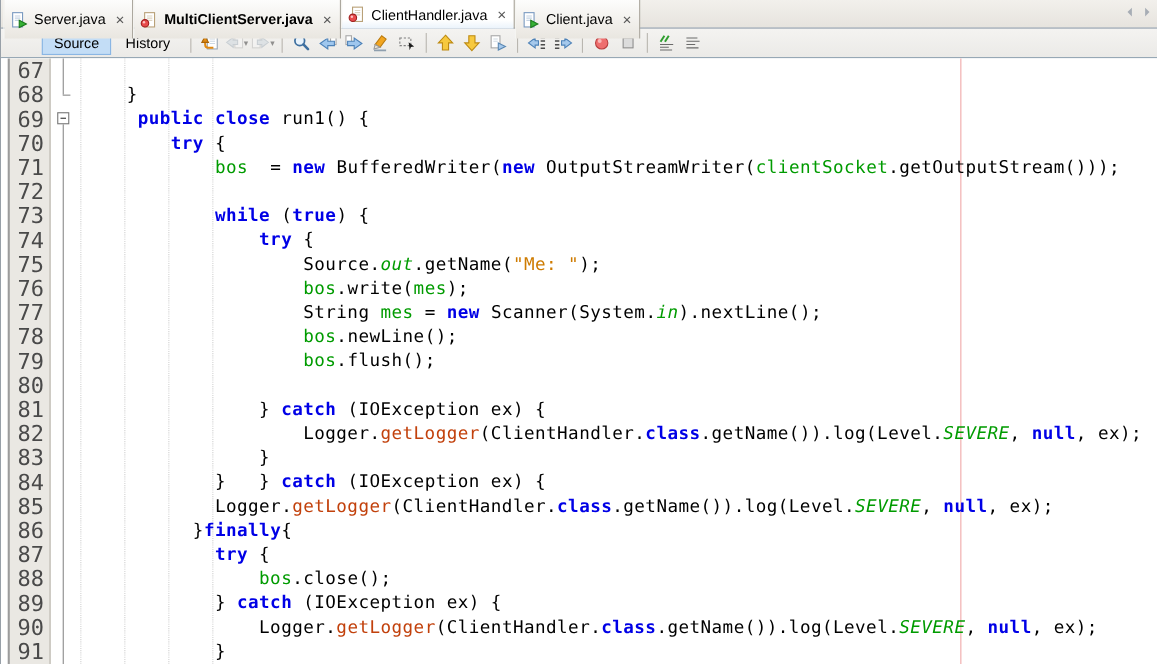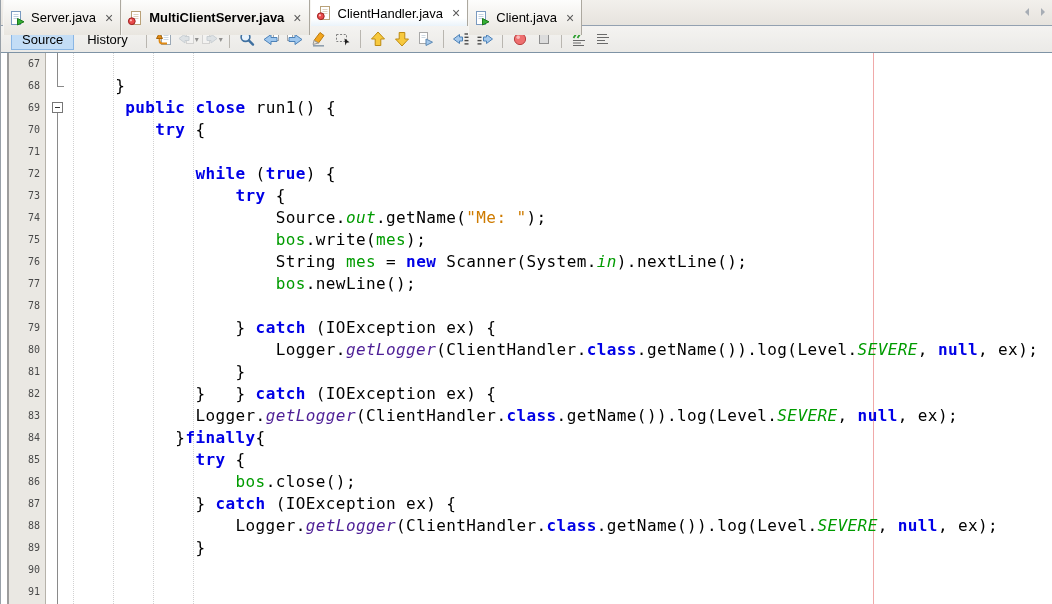--- a/index.html
+++ b/index.html
@@ -14,47 +14,47 @@
   .tab.sel{height:26px;background:linear-gradient(#ffffff 70%,#eaf3fb);z-index:2;}
   .tlabel{padding:0 2px;}
   .tlabel.mod{font-weight:bold;}
   .tclose{color:#5a5a5a;font-size:14px;line-height:14px;margin-left:3px;cursor:pointer;}
   .ticon{display:flex;align-items:center;}
   .tab-scroll{position:absolute;right:4px;top:0;height:25px;display:flex;align-items:center;gap:6px;}
 
   
   .toolbar{height:26px;flex:0 0 26px;background:linear-gradient(#f4f3f1,#ebeae7);border-bottom:1px solid #7e93a5;display:flex;align-items:center;padding-left:10px;}
   .tb-btn{font-family:"Liberation Sans",sans-serif;font-size:13px;color:#000;padding:2px 10px;margin-right:2px;background:transparent;border:1px solid transparent;cursor:pointer;}
-  .tb-btn.active{background:#c3ddf6;border:1px solid #8ab6e4;}
+  .tb-btn.active{background:#c3ddf6;border:1px solid #8ab6e4;margin-left:27px;}
   .tb-sep{width:1px;height:18px;background:#b9b6b0;margin:0 5px;flex:0 0 1px;}
   #tbIcons{display:contents;}
   .tb-icon{width:24px;height:22px;display:flex;align-items:center;justify-content:center;cursor:pointer;}
   .tb-icon.dim{opacity:.5;}
   .caret{font-size:8px;color:#333;margin-left:0px;}
 
   
   .editor{flex:1;display:flex;background:#fff;position:relative;overflow:hidden;}
   .edge{width:6px;background:#fff;border-right:2px solid #9c9c9c;flex:0 0 6px;}
-  .gutter{width:36px;flex:0 0 36px;background:#eae8e3;border-right:1px solid #b6b2aa;font-family:"DejaVu Sans Mono",monospace;font-size:10px;color:#4a4a4a;text-align:right;}
+  .gutter{width:36px;flex:0 0 36px;background:#eae8e3;border-right:1px solid #b6b2aa;font-family:"DejaVu Sans Mono",monospace;font-size:20px;color:#4a4a4a;text-align:right;}
   .ln{height:22px;line-height:22px;padding-right:5px;}
   .code-pane{position:relative;flex:1;font-family:"DejaVu Sans Mono",monospace;font-size:16px;letter-spacing:0.4px;}
   .guide{position:absolute;top:0;bottom:0;width:0;border-left:1px dotted #d2d2d2;}
   .margin-line{position:absolute;left:827px;top:0;bottom:0;width:1px;background:#f0a9a9;}
   .fold-line{position:absolute;left:11px;width:1px;background:#8a8a8a;}
   .fold-foot{position:absolute;left:11px;width:7px;height:1px;background:#8a8a8a;}
   .fold-box{position:absolute;left:6px;width:11px;height:11px;box-sizing:border-box;border:1px solid #777;background:#fff;cursor:pointer;}
   .fold-box::after{content:"";position:absolute;left:2px;right:2px;top:4px;height:1px;background:#333;}
   #codeLines{position:absolute;left:0;top:0;right:0;}
   .cl{height:22px;line-height:22px;white-space:pre;padding-left:29px;}
   .tok-def{color:#000;}
   .tok-kw{color:var(--c-kw,#0000e6);font-weight:bold;}
   .tok-str{color:var(--c-str,#ce7b00);}
   .tok-fld{color:var(--c-fld,#009b00);}
   .tok-sfld{color:var(--c-fld,#009b00);font-style:italic;}
-  .tok-smeth{color:#4c1d95;font-style:italic;}
+  .tok-smeth{color:#c2410c;}
   .tok-mdecl{color:#000;font-weight:normal;}
 </style>
 </head>
 <body>
 
 <div class="app">
 
   <div class="tab-bar">
     <div class="tabs" id="tabs">
         <div class="tab">
@@ -290,27 +290,29 @@
       <div class="guide" style="left:147px"></div>
       <div class="fold-line" id="foldTop" style="top: 0px; height: 33px;"></div>
       <div class="fold-foot" id="foldFoot" style="top: 33px;"></div>
       <div class="fold-box" id="foldBox" style="top: 49px;"></div>
       <div class="fold-line" id="foldBottom" style="top: 60px; bottom: 0px;"></div>
       <div id="codeLines">
           <div class="cl"></div>
           <div class="cl"><span class="tok-def">    }</span></div>
           <div class="cl"><span class="tok-def">     </span><span class="tok-kw">public</span><span class="tok-def"> </span><span class="tok-kw">close</span><span class="tok-def"> </span><span class="tok-mdecl">run1</span><span class="tok-def">() {</span></div>
           <div class="cl"><span class="tok-def">        </span><span class="tok-kw">try</span><span class="tok-def"> {</span></div>
+          <div class="cl"><span class="tok-def">            </span><span class="tok-fld">bos</span><span class="tok-def">  = </span><span class="tok-kw">new</span><span class="tok-def"> BufferedWriter(</span><span class="tok-kw">new</span><span class="tok-def"> OutputStreamWriter(</span><span class="tok-fld">clientSocket</span><span class="tok-def">.getOutputStream()));</span></div>
           <div class="cl"></div>
           <div class="cl"><span class="tok-def">            </span><span class="tok-kw">while</span><span class="tok-def"> (</span><span class="tok-kw">true</span><span class="tok-def">) {</span></div>
           <div class="cl"><span class="tok-def">                </span><span class="tok-kw">try</span><span class="tok-def"> {</span></div>
           <div class="cl"><span class="tok-def">                    Source.</span><span class="tok-sfld">out</span><span class="tok-def">.getName(</span><span class="tok-str">"Me: "</span><span class="tok-def">);</span></div>
           <div class="cl"><span class="tok-def">                    </span><span class="tok-fld">bos</span><span class="tok-def">.write(</span><span class="tok-fld">mes</span><span class="tok-def">);</span></div>
           <div class="cl"><span class="tok-def">                    String </span><span class="tok-fld">mes</span><span class="tok-def"> = </span><span class="tok-kw">new</span><span class="tok-def"> Scanner(System.</span><span class="tok-sfld">in</span><span class="tok-def">).nextLine();</span></div>
           <div class="cl"><span class="tok-def">                    </span><span class="tok-fld">bos</span><span class="tok-def">.newLine();</span></div>
+          <div class="cl"><span class="tok-def">                    </span><span class="tok-fld">bos</span><span class="tok-def">.flush();</span></div>
           <div class="cl"></div>
           <div class="cl"><span class="tok-def">                } </span><span class="tok-kw">catch</span><span class="tok-def"> (IOException ex) {</span></div>
           <div class="cl"><span class="tok-def">                    Logger.</span><span class="tok-smeth">getLogger</span><span class="tok-def">(ClientHandler.</span><span class="tok-kw">class</span><span class="tok-def">.getName()).log(Level.</span><span class="tok-sfld">SEVERE</span><span class="tok-def">, </span><span class="tok-kw">null</span><span class="tok-def">, ex);</span></div>
           <div class="cl"><span class="tok-def">                }</span></div>
           <div class="cl"><span class="tok-def">            }   } </span><span class="tok-kw">catch</span><span class="tok-def"> (IOException ex) {</span></div>
           <div class="cl"><span class="tok-def">            Logger.</span><span class="tok-smeth">getLogger</span><span class="tok-def">(ClientHandler.</span><span class="tok-kw">class</span><span class="tok-def">.getName()).log(Level.</span><span class="tok-sfld">SEVERE</span><span class="tok-def">, </span><span class="tok-kw">null</span><span class="tok-def">, ex);</span></div>
           <div class="cl"><span class="tok-def">          }</span><span class="tok-kw">finally</span><span class="tok-def">{</span></div>
           <div class="cl"><span class="tok-def">            </span><span class="tok-kw">try</span><span class="tok-def"> {</span></div>
           <div class="cl"><span class="tok-def">                </span><span class="tok-fld">bos</span><span class="tok-def">.close();</span></div>
           <div class="cl"><span class="tok-def">            } </span><span class="tok-kw">catch</span><span class="tok-def"> (IOException ex) {</span></div>

